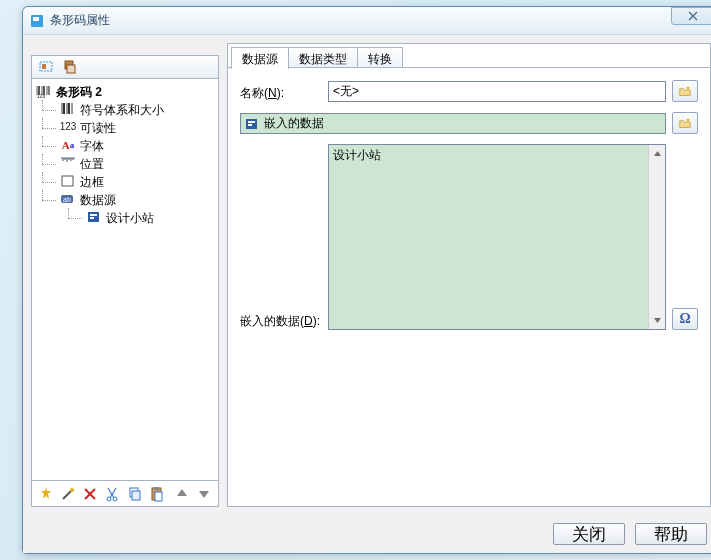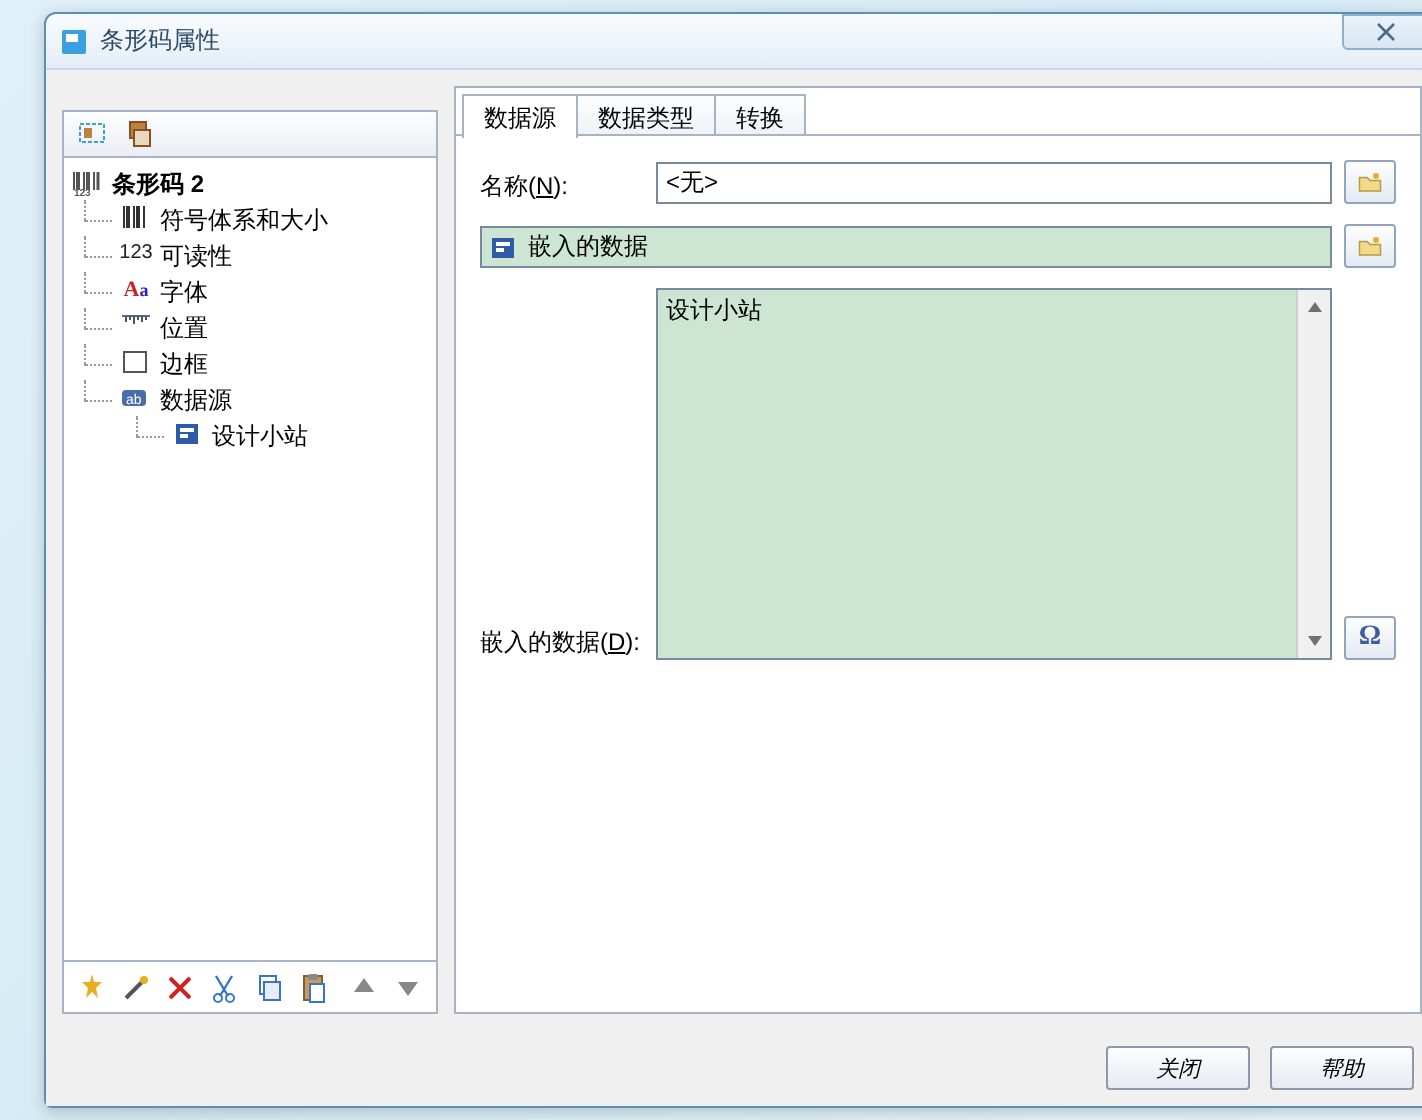--- a/index.html
+++ b/index.html
@@ -250,26 +250,25 @@
     gap: 10px;
     background: #f0f0f0;
   }
   .dlg-btn {
     min-width: 72px;
     height: 22px;
     border: 1px solid #8b99ab;
     background: linear-gradient(#fdfefe,#e6eaf1);
     border-radius: 2px;
     font-family: inherit;
-    font-size: 11px;
+    font-size: 17px;
     display: inline-flex;
     align-items: center;
     justify-content: center;
     padding: 0 8px;
-    font-style: italic;
   }
 </style>
 </head>
 <body>
 
 <div class="window">
   <div class="titlebar">
     <span class="app-icon">
       <svg width="16" height="16" viewBox="0 0 16 16">
           <rect x="2" y="2" width="12" height="12" fill="#3aa0e0" rx="1"></rect>

